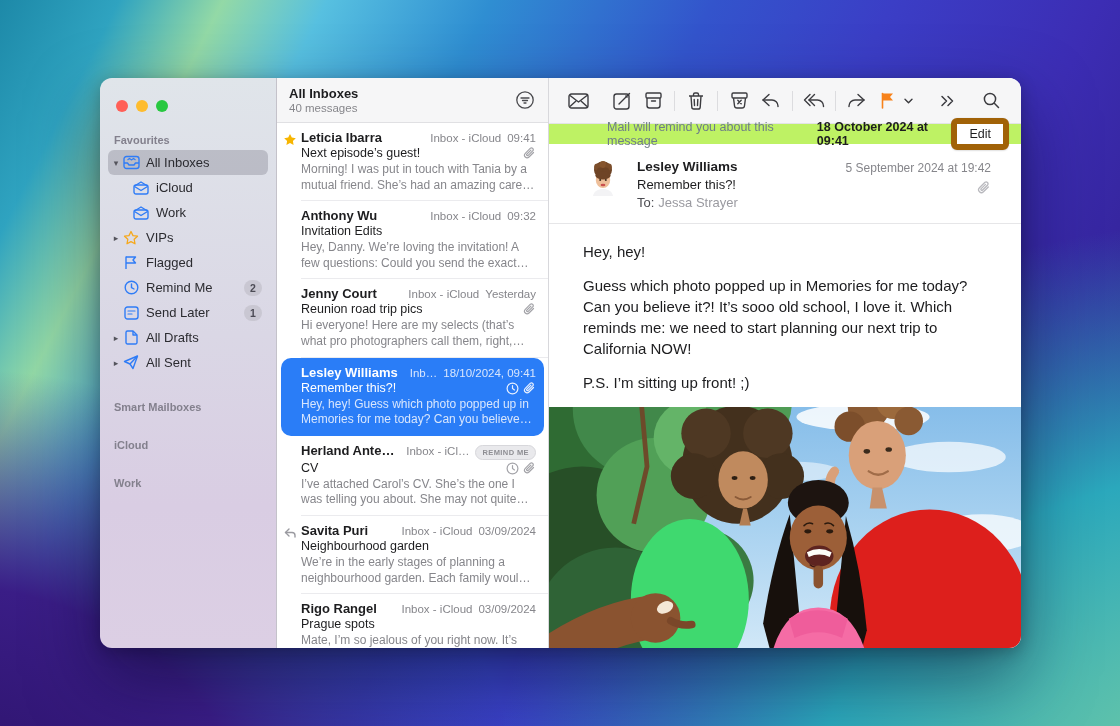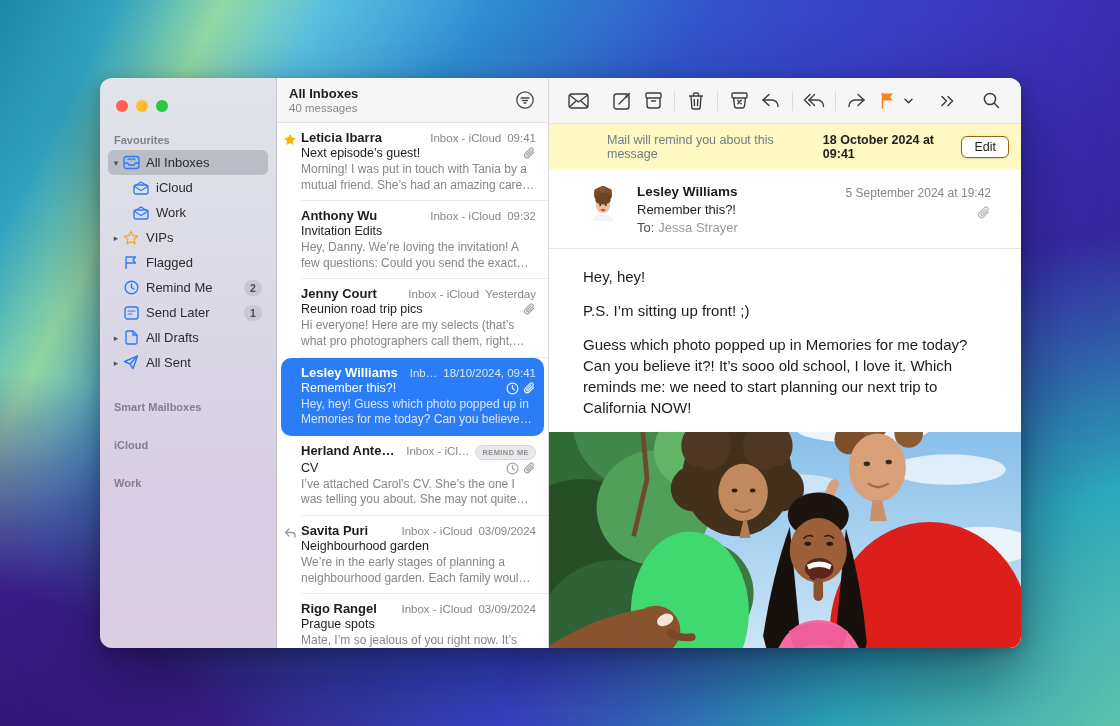--- a/index.html
+++ b/index.html
@@ -84,28 +84,28 @@
   .content { flex:1; background:#fff; display:flex; flex-direction:column; min-width:0; }
   .toolbar {
     height:46px; flex:none; background:#f6f6f7; border-bottom:1px solid #e3e3e5;
     display:flex; align-items:center; padding:0 16px; color:#3c3c40;
   }
   .tb-btn { width:26px; height:26px; display:flex; align-items:center; justify-content:center; flex:none; }
   .tb-sep { width:1px; height:20px; background:#dcdcdf; margin:0 8px; flex:none; }
   .tb-gap { flex:1; }
   .tb-gap-s { width:18px; flex:none; }
   .banner {
-    height:45px; flex:none; background:#fef9c3; display:flex; align-items:center;
+    height:20px; flex:none; background:#bef264; display:flex; align-items:center;
     padding:0 12px; font-size:12.5px;
   }
   .banner-text { color:#6e7d88; margin-left:46px; }
   .banner-date { color:#1d1d1f; font-weight:bold; margin-left:7px; }
   .banner-spacer { flex:1; }
   .edit-btn {
-    background:#fff; border:1px solid #a16207; border-radius:6px; font-size:12.5px; color:#1d1d1f;
+    background:#fff; border:6px solid #a16207; border-radius:6px; font-size:12.5px; color:#1d1d1f;
     padding:3px 12px; box-shadow:0 .5px 1.5px rgba(0,0,0,.12);
   }
   .msg-header { position:relative; padding:15px 30px 13px 88px; border-bottom:1px solid #e6e6e8; }
   .avatar { position:absolute; left:36px; top:16px; width:36px; height:36px; }
   .mh-name { font-size:13.5px; font-weight:bold; color:#1d1d1f; }
   .mh-subject { font-size:13px; color:#1d1d1f; margin-top:3px; }
   .mh-to { font-size:13px; margin-top:3px; }
   .mh-to .to-label { color:#4b4b50; }
   .mh-to .to-name { color:#9a9aa0; margin-left:4px; }
   .mh-right { position:absolute; right:30px; top:17px; text-align:right; }
@@ -502,22 +502,22 @@
         <div class="mh-clip">
           <svg width="14" height="14" viewBox="0 0 13 13" fill="none" stroke="currentColor" stroke-width="1.2">
               <path d="M10.5 5.5L6 10a2.6 2.6 0 0 1-3.7-3.7L7.4 1.2a1.8 1.8 0 0 1 2.5 2.5L5.2 8.4a.9.9 0 0 1-1.3-1.3l4-4" stroke-linecap="round"></path>
             </svg>
         </div>
       </div>
     </div>
 
     <div class="msg-body">
       <p>Hey, hey!</p>
+      <p>Guess which photo popped up in Memories for me today? Can you believe it?! It’s sooo old school, I love it. Which reminds me: we need to start planning our next trip to California NOW!</p>
       <p>P.S. I’m sitting up front! ;)</p>
-      <p>Guess which photo popped up in Memories for me today? Can you believe it?! It’s sooo old school, I love it. Which reminds me: we need to start planning our next trip to California NOW!</p>
     </div>
 
     <div class="photo">
       <svg viewBox="0 0 496 308" preserveAspectRatio="xMidYMid slice">
         <defs>
           <linearGradient id="sky" x1="0" y1="0" x2="0" y2="1">
             <stop offset="0" stop-color="#7fb9e8"></stop>
               <stop offset=".5" stop-color="#a9d2f0"></stop>
               <stop offset="1" stop-color="#d9ecf9"></stop>
           </linearGradient>

